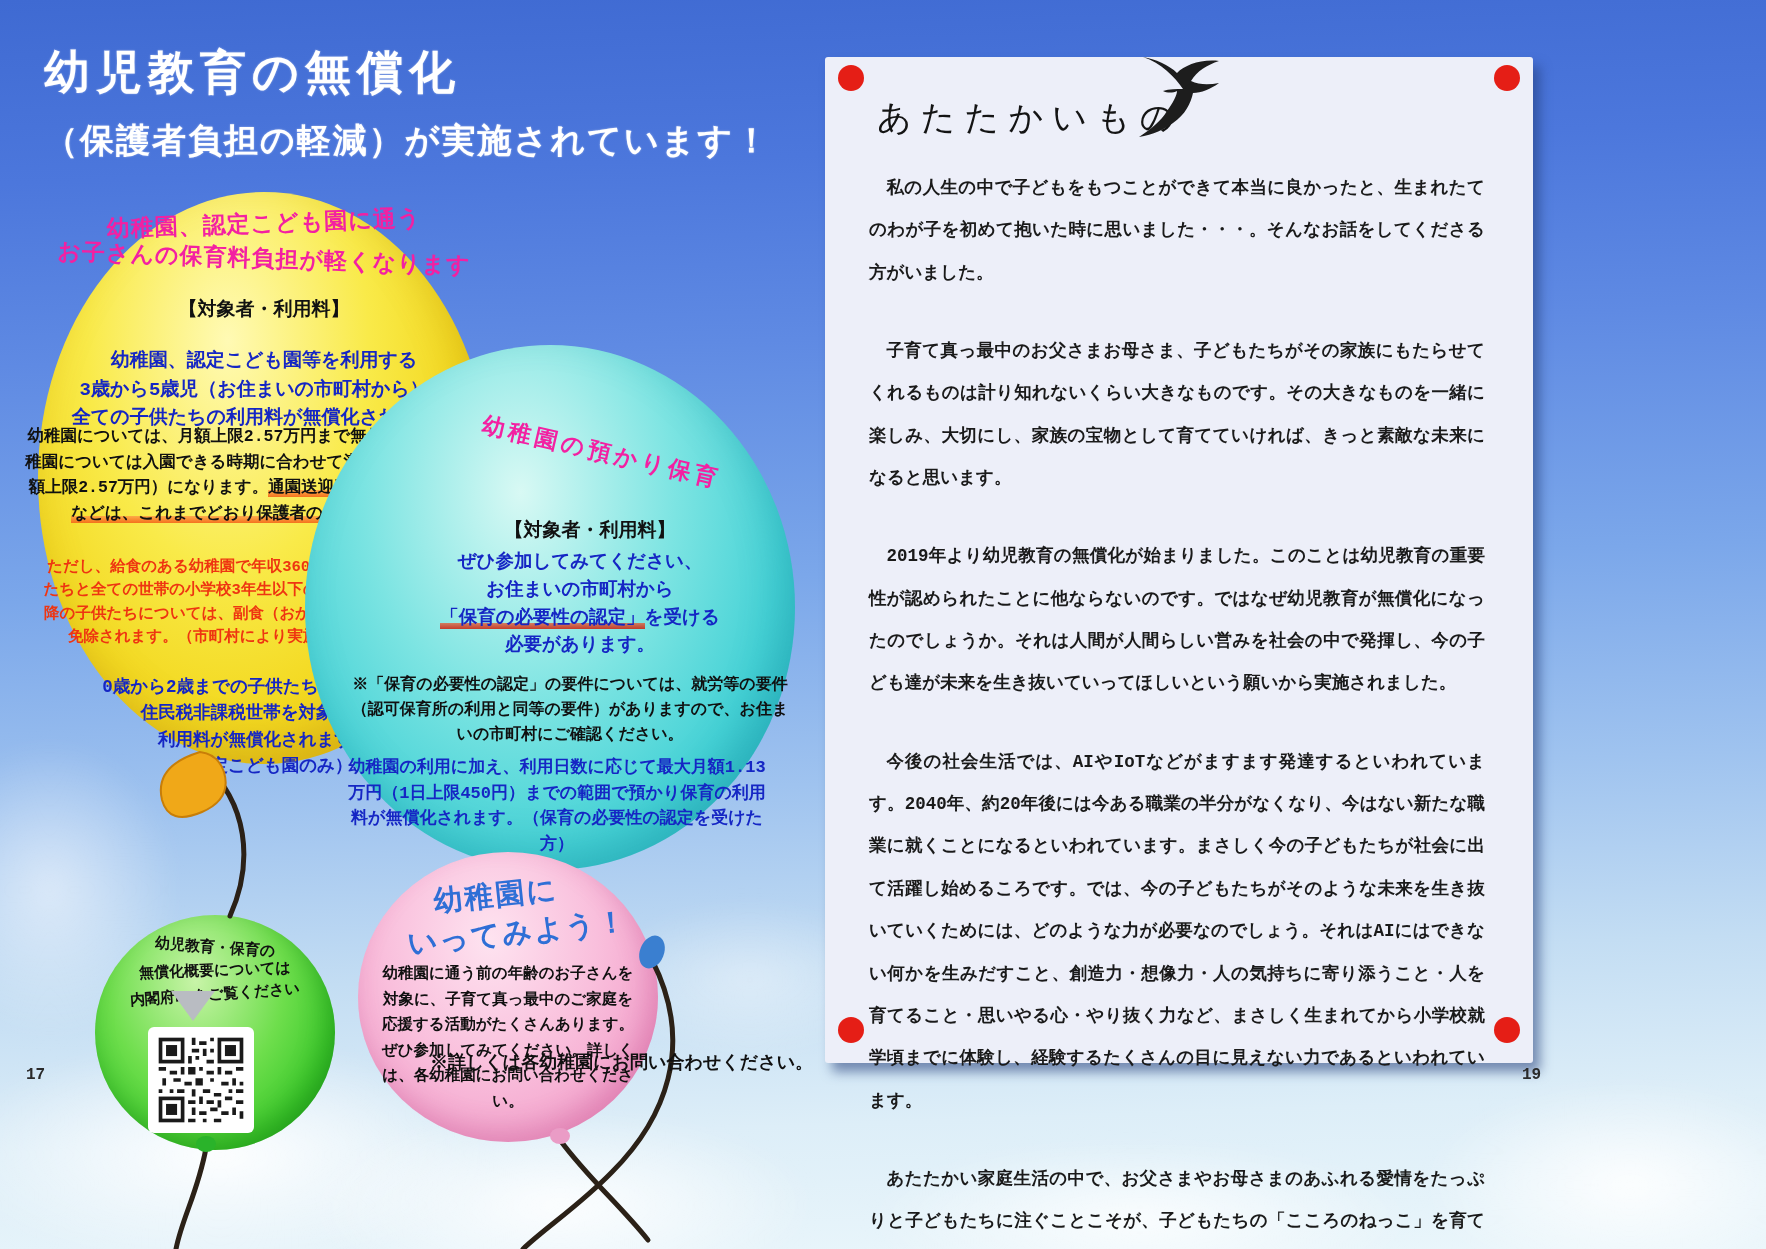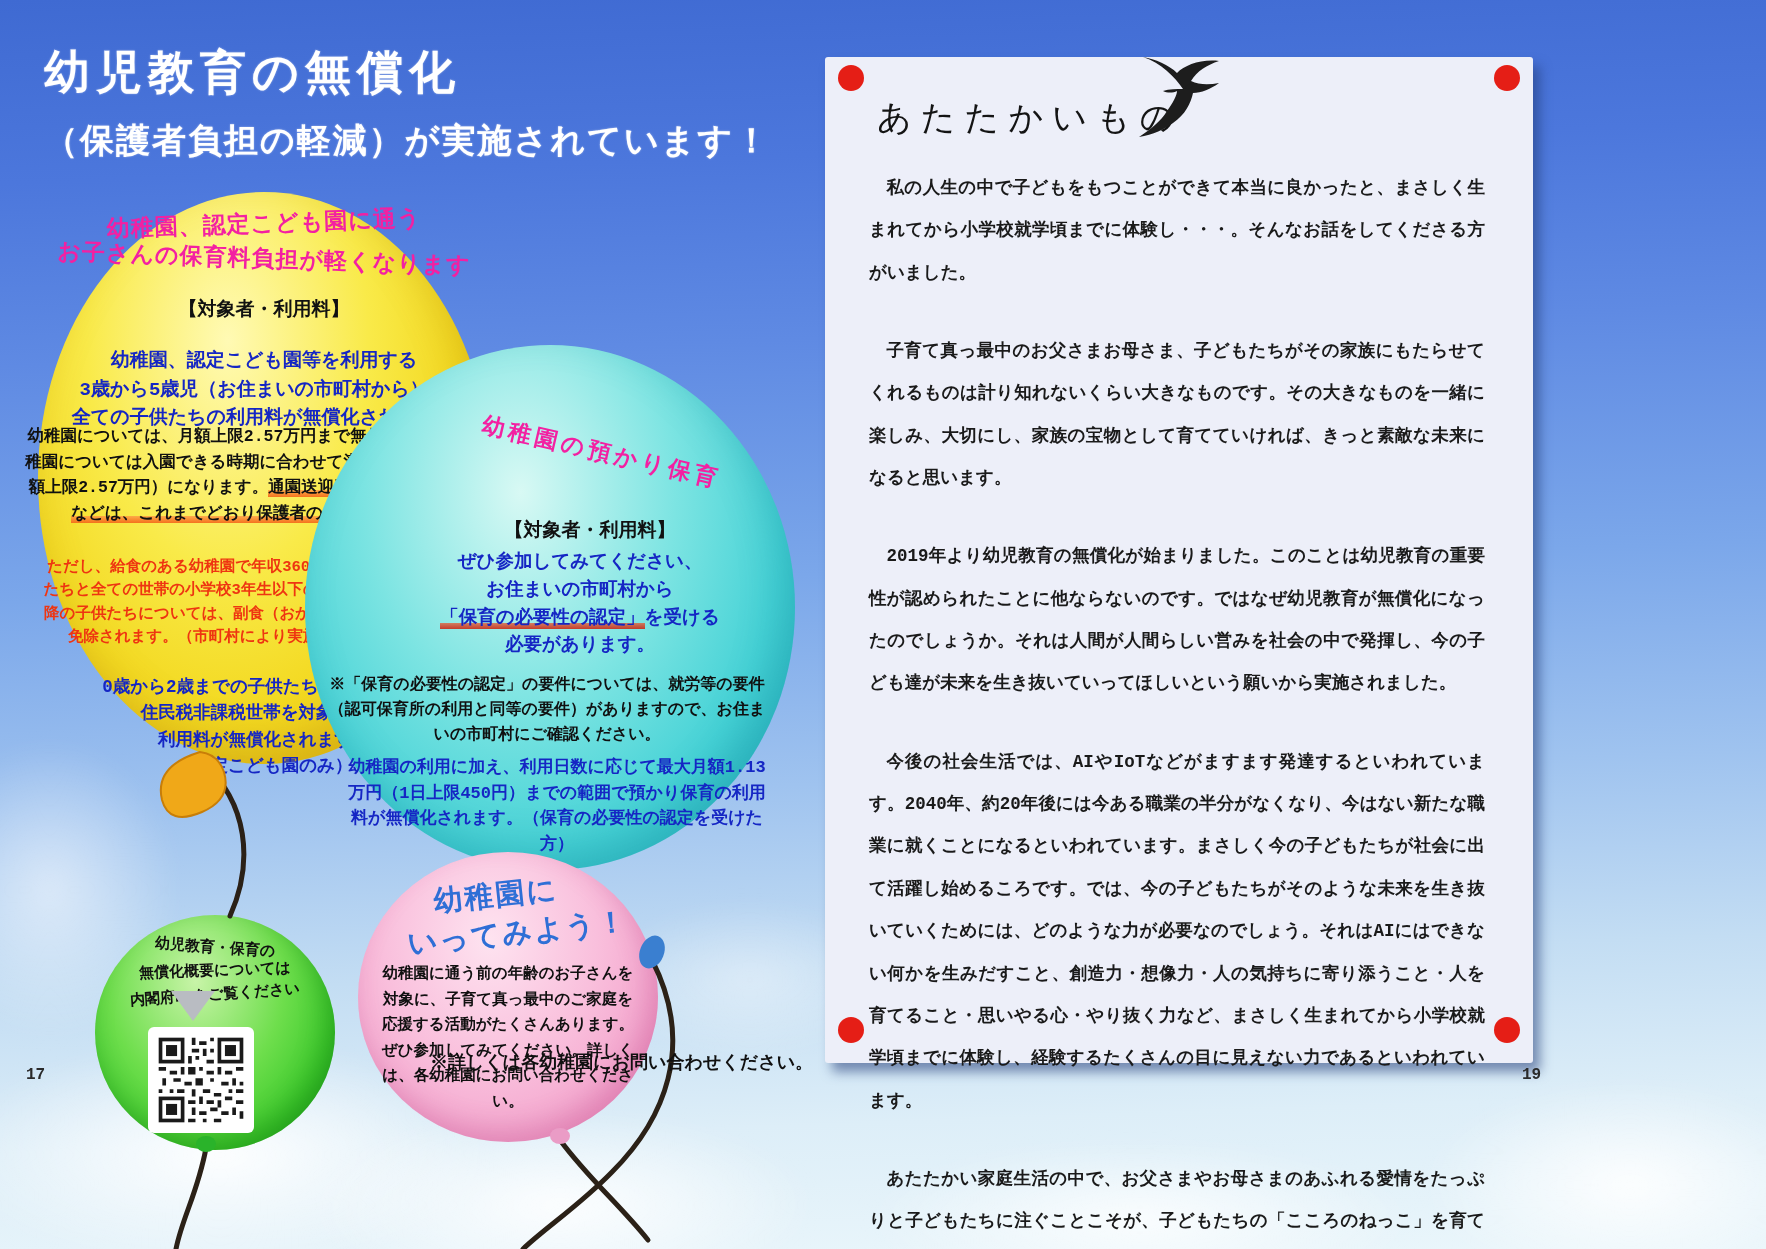--- a/index.html
+++ b/index.html
@@ -84,21 +84,21 @@
   <div class="balloon" style="left:305px;top:345px;width:490px;height:525px;">
     <div class="balloon-bg bg-cyan"></div>
     <div class="btxt hdr-pink" style="left:150px;top:58px;width:300px;transform:rotate(13deg);transform-origin:left center;letter-spacing:4px;">幼稚園の預かり保育</div>
     <div class="btxt lbl-black" style="left:40px;top:172px;width:100%;">【対象者・利用料】</div>
     <div class="btxt txt-blue" style="left:30px;top:204px;width:100%;font-size:18.5px;">
       <div>ぜひ参加してみてください、</div>
       <div>お住まいの市町村から</div>
       <div><span class="mark-red">「保育の必要性の認定」</span><span>を受ける</span></div>
       <div>必要があります。</div>
     </div>
-    <div class="btxt txt-black" style="left:22px;top:328px;width:440px;font-size:16px;text-align:center;">※「保育の必要性の認定」の要件については、就労等の要件（認可保育所の利用と同等の要件）がありますので、お住まいの市町村にご確認ください。</div>
+    <div class="btxt txt-black" style="left:45px;top:328px;width:440px;font-size:16px;text-align:center;">※「保育の必要性の認定」の要件については、就労等の要件（認可保育所の利用と同等の要件）がありますので、お住まいの市町村にご確認ください。</div>
     <div class="btxt txt-blue" style="left:37px;top:410px;width:430px;font-size:17px;">幼稚園の利用に加え、利用日数に応じて最大月額1.13万円（1日上限450円）までの範囲で預かり保育の利用料が無償化されます。（保育の必要性の認定を受けた方）</div>
   </div>
 
   <div class="balloon" style="left:95px;top:915px;width:240px;height:235px;">
     <div class="balloon-bg bg-green"></div>
     <div class="btxt txt-black" style="left:0;top:22px;width:100%;font-size:15px;">
       <div style="transform:rotate(4deg);">幼児教育・保育の</div>
       <div style="transform:rotate(-2deg);">無償化概要については</div>
       <div style="transform:rotate(-4deg);">内閣府HPをご覧ください</div>
     </div>
@@ -156,21 +156,21 @@
     <div class="dot" style="left:669px;top:960px;"></div>
 
     <div class="panel-title">あたたかいもの</div>
 
     <svg style="position:absolute;left:300px;top:-2px;" width="112" height="84" viewBox="0 0 112 84">
       <path fill="#1d1d1d" d="M58,34 C50,22 36,8 18,2 C30,4 44,10 52,18 C60,10 76,4 94,6 C82,10 72,16 66,26 C74,30 84,30 94,28 C86,34 76,38 68,38 C66,48 60,60 48,68 C40,74 28,80 14,82 C26,74 36,66 42,56 C48,48 52,40 52,36 C48,38 42,38 38,36 C44,34 52,34 58,34 z"></path>
       <path fill="#1d1d1d" d="M60,32 l6,-4 l2,3 l-6,4 z"></path>
     </svg>
 
     <div class="panel-body">
-      <p>私の人生の中で子どもをもつことができて本当に良かったと、まさしく生まれてから小学校就学頃までに体験し・・・。そんなお話をしてくださる方がいました。</p>
+      <p>私の人生の中で子どもをもつことができて本当に良かったと、生まれたてのわが子を初めて抱いた時に思いました・・・。そんなお話をしてくださる方がいました。</p>
       <p>子育て真っ最中のお父さまお母さま、子どもたちがその家族にもたらせてくれるものは計り知れないくらい大きなものです。その大きなものを一緒に楽しみ、大切にし、家族の宝物として育てていければ、きっと素敵な未来になると思います。</p>
       <p>2019年より幼児教育の無償化が始まりました。このことは幼児教育の重要性が認められたことに他ならないのです。ではなぜ幼児教育が無償化になったのでしょうか。それは人間が人間らしい営みを社会の中で発揮し、今の子ども達が未来を生き抜いていってほしいという願いから実施されました。</p>
       <p>今後の社会生活では、AIやIoTなどがますます発達するといわれています。2040年、約20年後には今ある職業の半分がなくなり、今はない新たな職業に就くことになるといわれています。まさしく今の子どもたちが社会に出て活躍し始めるころです。では、今の子どもたちがそのような未来を生き抜いていくためには、どのような力が必要なのでしょう。それはAIにはできない何かを生みだすこと、創造力・想像力・人の気持ちに寄り添うこと・人を育てること・思いやる心・やり抜く力など、まさしく生まれてから小学校就学頃までに体験し、経験するたくさんの目に見えない力であるといわれています。</p>
       <p style="margin-bottom:18px;">あたたかい家庭生活の中で、お父さまやお母さまのあふれる愛情をたっぷりと子どもたちに注ぐことこそが、子どもたちの「こころのねっこ」を育てるのです。</p>
 
     </div>
   </div>
 
   <div class="pagenum" style="left:1522px;top:1066px;">19</div>
 

